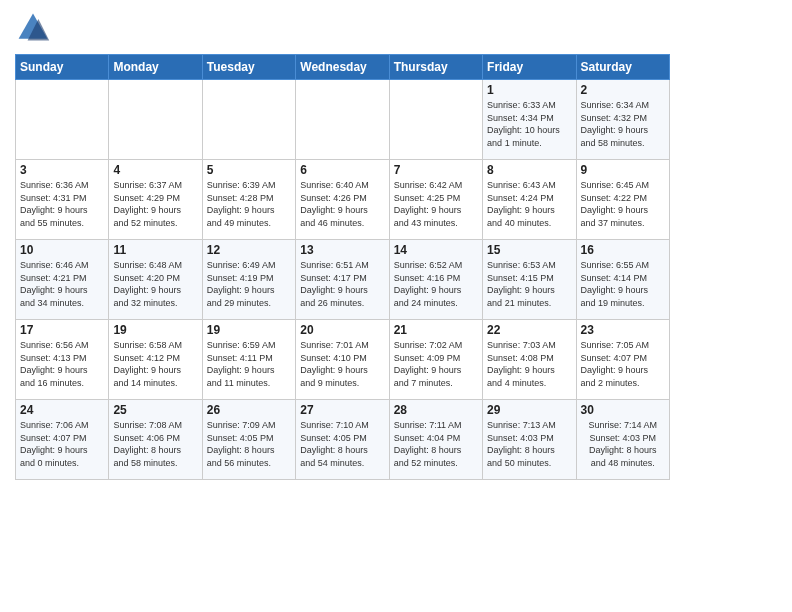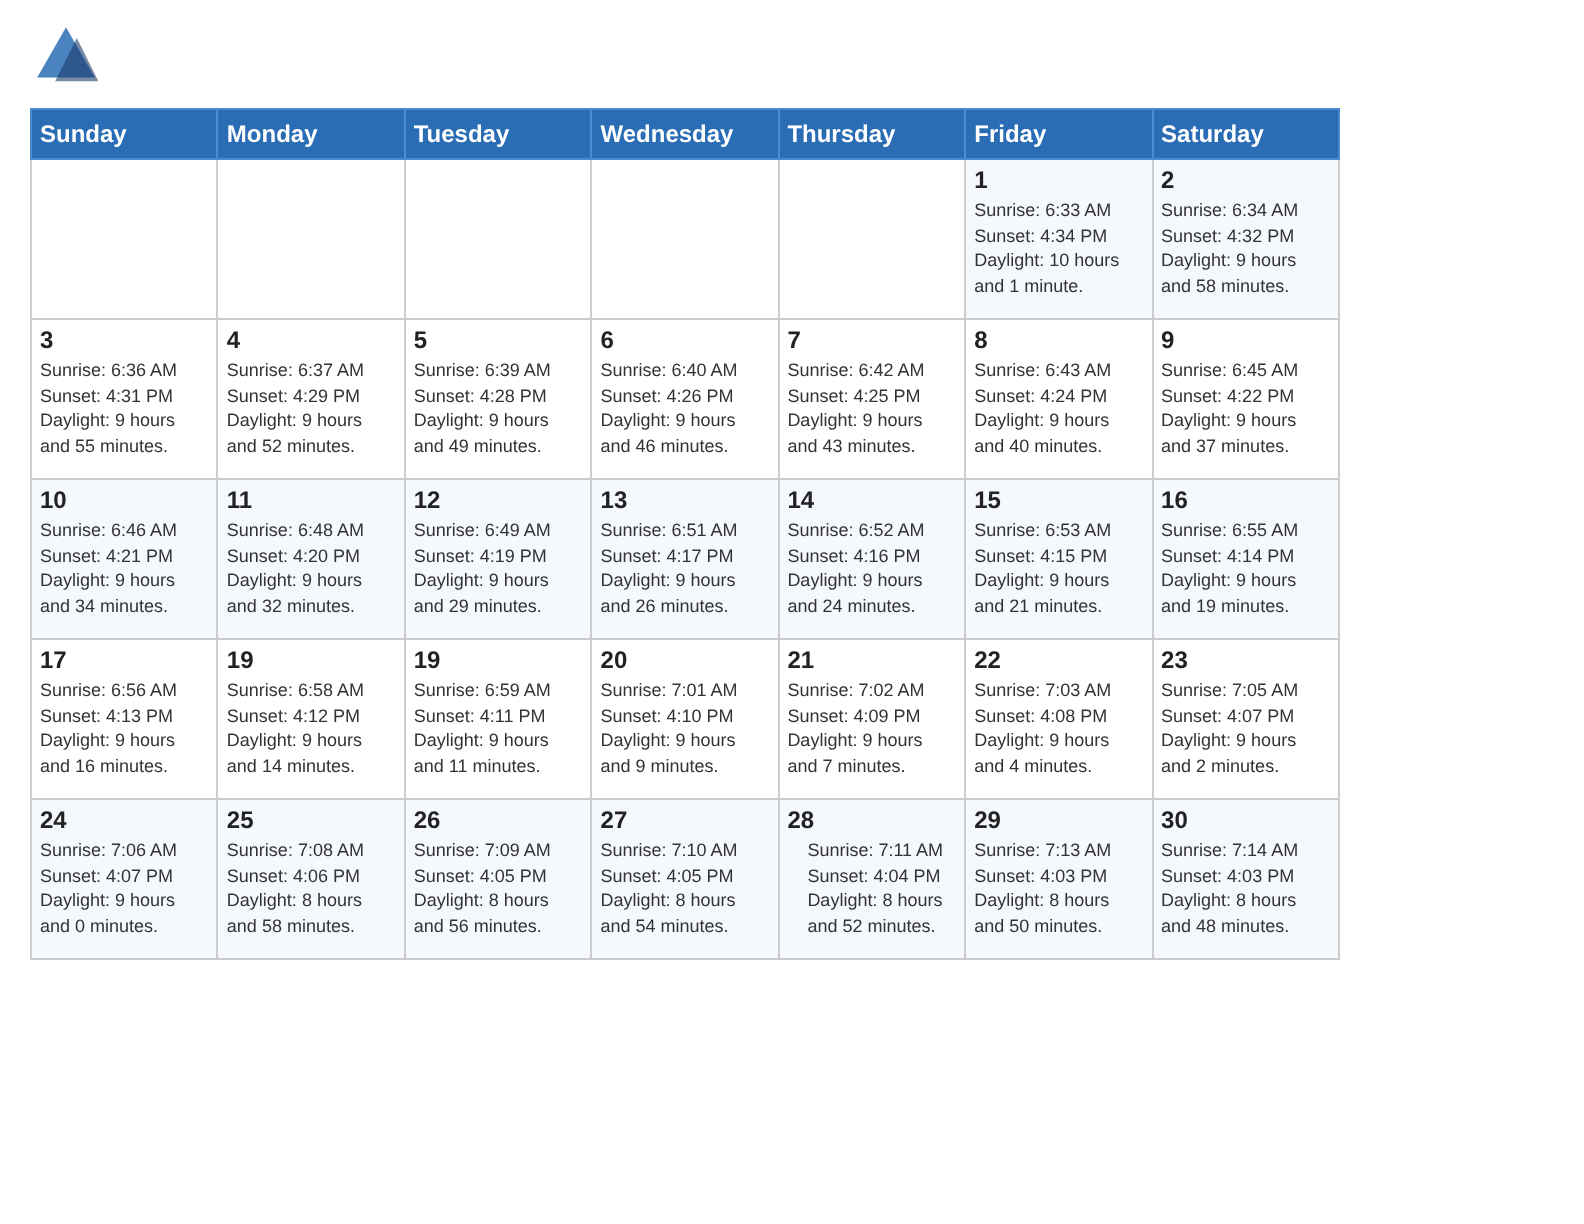--- a/index.html
+++ b/index.html
@@ -292,32 +292,32 @@
 Daylight: 8 hours and 56 minutes.</div>
           </td>
           <td>
             <span class="day-num">27</span>
             <div class="day-info" style="white-space: pre-line;">Sunrise: 7:10 AM
 Sunset: 4:05 PM
 Daylight: 8 hours and 54 minutes.</div>
           </td>
           <td>
             <span class="day-num">28</span>
-            <div class="day-info" style="white-space: pre-line; margin-left: 10px;">Sunrise: 7:11 AM
+            <div class="day-info" style="white-space: pre-line;">Sunrise: 7:11 AM
 Sunset: 4:04 PM
 Daylight: 8 hours and 52 minutes.</div>
           </td>
           <td>
             <span class="day-num">29</span>
             <div class="day-info" style="white-space: pre-line;">Sunrise: 7:13 AM
 Sunset: 4:03 PM
 Daylight: 8 hours and 50 minutes.</div>
           </td>
           <td>
             <span class="day-num">30</span>
-            <div class="day-info" style="white-space: pre-line;">Sunrise: 7:14 AM
+            <div class="day-info" style="white-space: pre-line; text-align: center;">Sunrise: 7:14 AM
 Sunset: 4:03 PM
 Daylight: 8 hours and 48 minutes.</div>
           </td>
         </tr>
       </tbody>
   </table>
 </div>
 
 </body></html>

